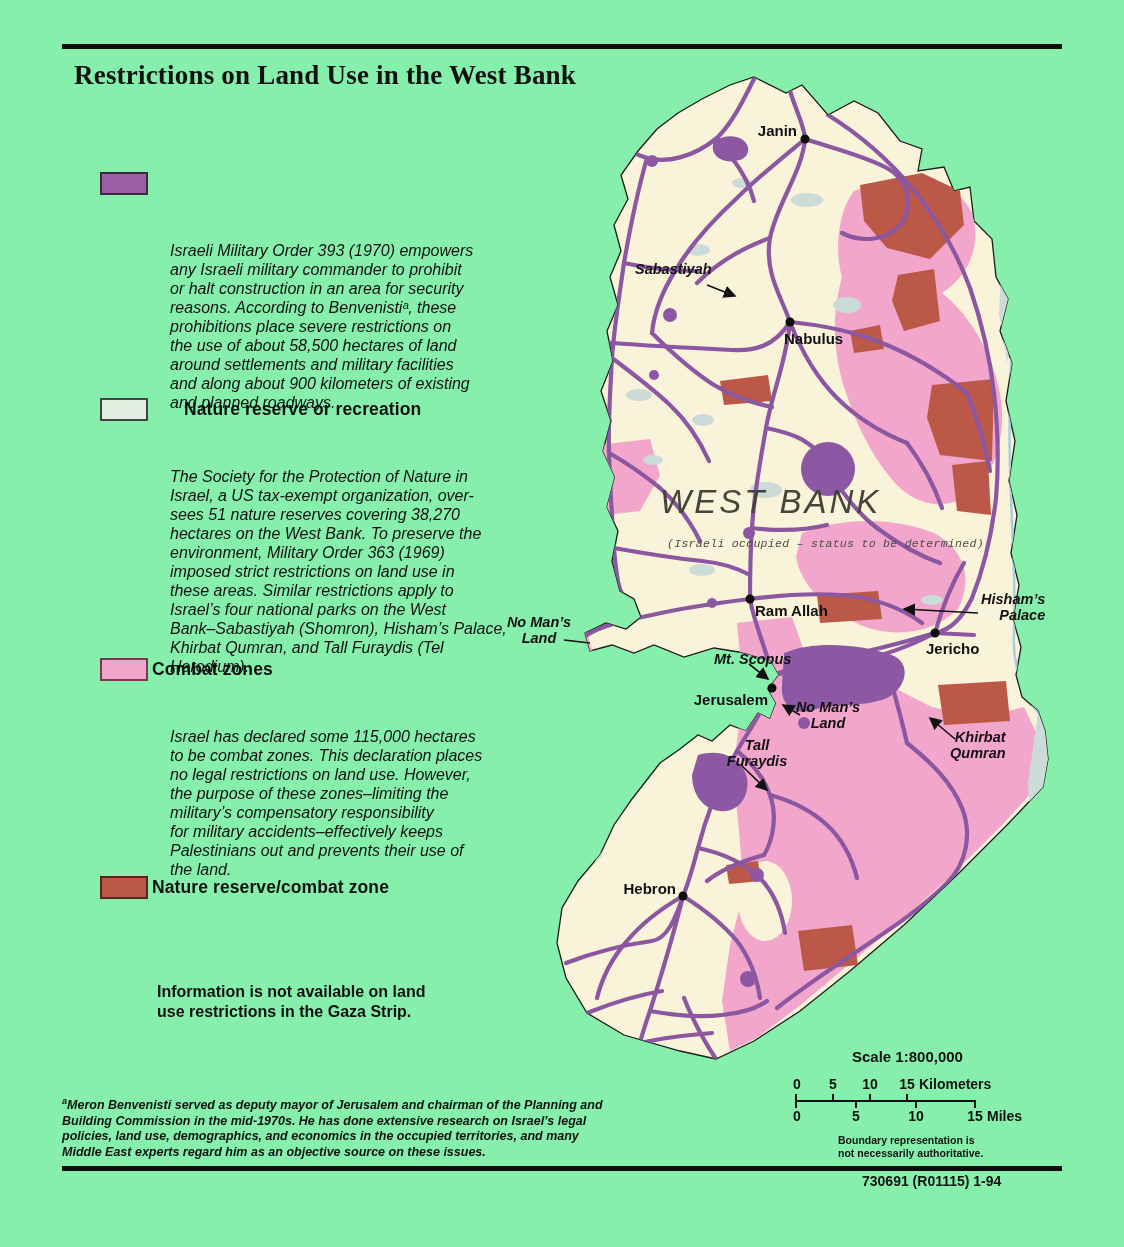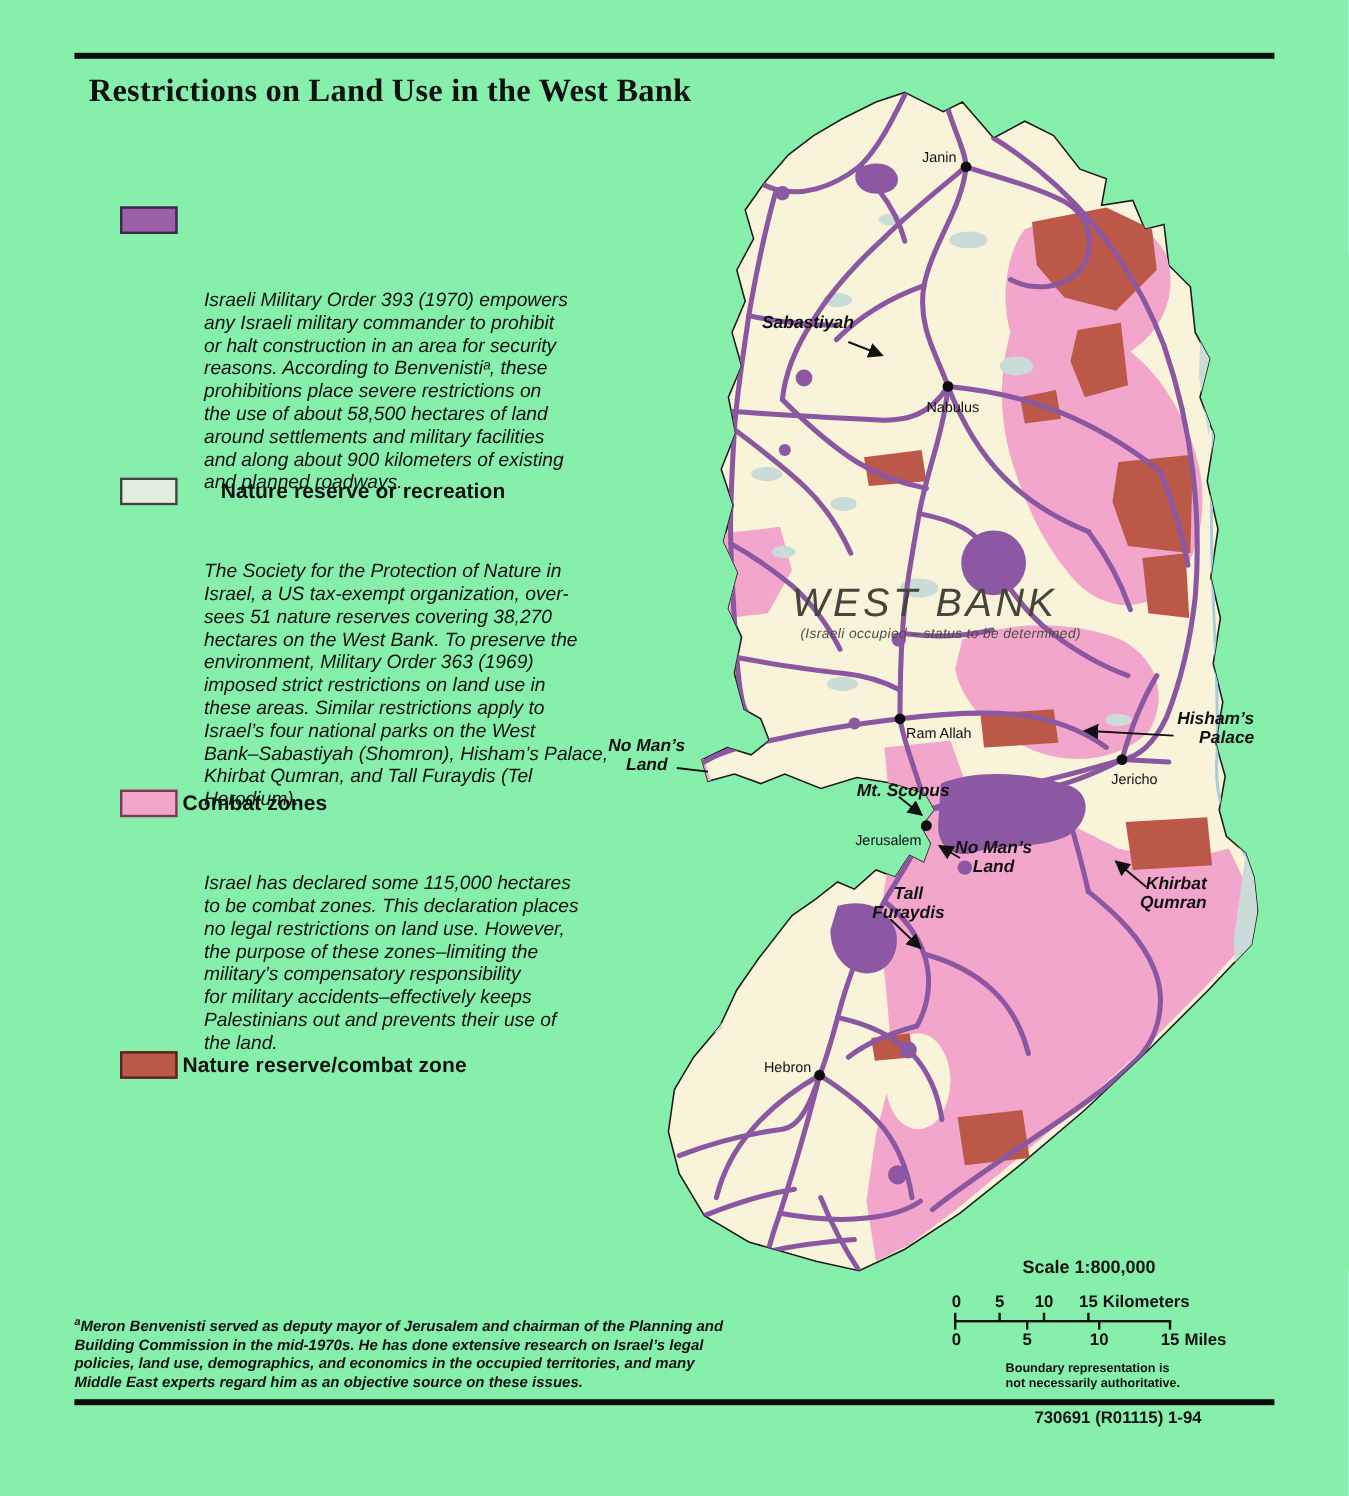--- a/index.html
+++ b/index.html
@@ -34,26 +34,26 @@
   #scale-bar .tick{position:absolute;width:2px;height:7px;background:#111;}
   #scale-bar .tk{top:16px;} #scale-bar .tm{top:23px;}
   #scale-bar .num{position:absolute;font-size:14px;font-weight:600;transform:translateX(-50%);}
   #scale-bar .nk{top:-2px;} #scale-bar .nm{top:30px;}
   #scale-bar .unit{position:absolute;font-size:14px;font-weight:600;}
   #scale-disclaimer{position:absolute;left:48px;top:86px;font-size:10.5px;font-weight:600;line-height:13px;white-space:pre-line;}
   
   #map{position:absolute;left:502px;top:63px;width:622px;height:1002px;}
   #map svg{position:absolute;left:0;top:0;}
   .mlabel{position:absolute;white-space:pre-line;}
-  .city{font-size:12px;font-weight:normal;line-height:16px;}
+  .city{font-size:15px;font-weight:bold;line-height:16px;}
   .place{font-size:14.5px;font-style:italic;font-weight:600;line-height:16px;text-align:right;}
   #wb-title{position:absolute;left:158px;top:420px;width:360px;font-size:33px;font-style:italic;color:#45453c;letter-spacing:3px;white-space:nowrap;}
-  #wb-sub{position:absolute;left:165px;top:460px;font-size:11.5px;font-style:italic;color:#4c4c44;letter-spacing:.3px;white-space:nowrap;}
+  #wb-sub{position:absolute;left:165px;top:474px;font-size:11.5px;font-style:italic;color:#4c4c44;letter-spacing:.3px;white-space:nowrap;font-family:Liberation Mono, monospace;}
   #l-janin{left:225px;top:60px;width:70px;text-align:right;}
-  #l-nabulus{left:270px;top:268px;text-align:center;}
+  #l-nabulus{left:282px;top:268px;text-align:center;}
   #l-ramallah{left:253px;top:540px;}
   #l-jericho{left:424px;top:578px;}
   #l-jerusalem{left:162px;top:629px;width:104px;text-align:right;}
   #l-hebron{left:112px;top:818px;width:62px;text-align:right;}
   #l-sabastiyah{left:133px;top:198px;}
   #l-hisham{left:479px;top:528px;}
   #l-qumran{left:448px;top:666px;}
   #l-tallfuraydis{left:214px;top:674px;width:82px;text-align:center;}
   #l-mtscopus{left:212px;top:588px;}
   #l-nml-west{left:0px;top:551px;width:74px;text-align:center;}
@@ -99,20 +99,22 @@
 no legal restrictions on land use.  However,
 the purpose of these zones–limiting the
 military’s compensatory responsibility
 for military accidents–effectively keeps
 Palestinians out and prevents their use of
 the land.</div>
 
   <div id="sw4" class="swatch"></div>
   <div id="lh4" class="leg-head">Nature reserve/combat zone</div>
 
+  <div id="gaza-note">Information is not available on land
+use restrictions in the Gaza Strip.</div>
 
   <div id="footnote"><sup>a</sup><span class="ftext">Meron Benvenisti served as deputy mayor of Jerusalem and chairman of the Planning and
 Building Commission in the mid-1970s.  He has done extensive research on Israel’s legal
 policies, land use, demographics, and economics in the occupied territories, and many
 Middle East experts regard him as an objective source on these issues.</span></div>
 
   <div id="rule-bottom" class="hrule"></div>
   <div id="doc-number">730691 (R01115) 1-94</div>
 
   <div id="scale-block">

